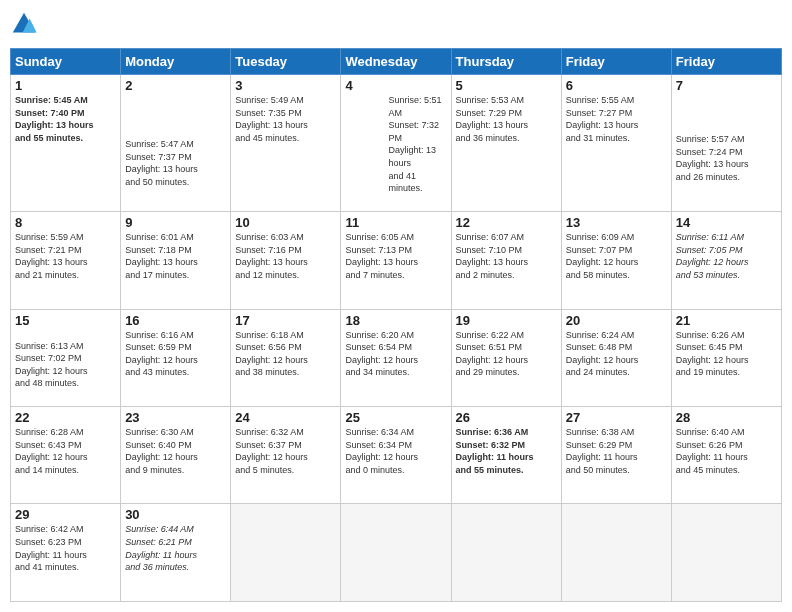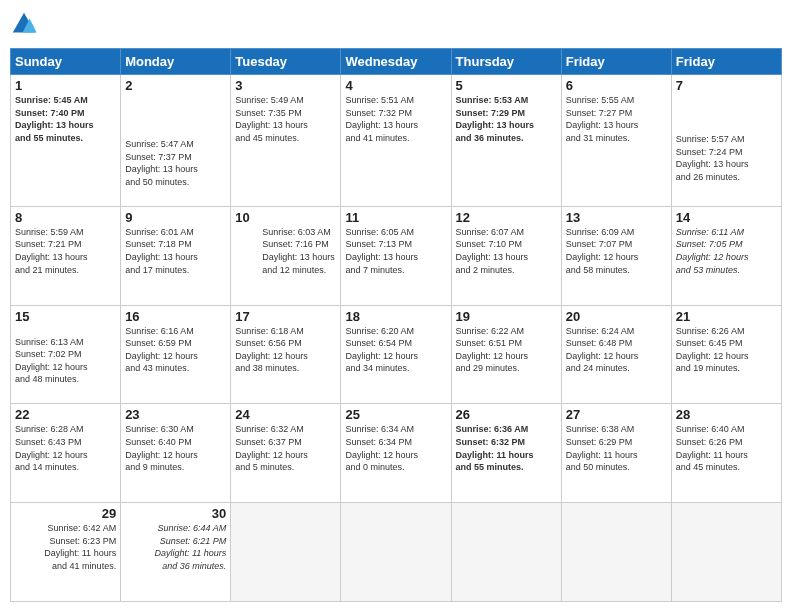--- a/index.html
+++ b/index.html
@@ -86,21 +86,20 @@
       display: block;
       margin-bottom: 1px;
     }
     .day-info {
       font-size: 9px;
       color: #333;
       line-height: 1.4;
     }
     .last-row td {
       height: 70px;
-      text-align: right;
     }
   </style>
 </head>
 <body>
 
 <div class="page">
   <div class="header">
     <div class="logo">
       <svg class="logo-icon" viewBox="0 0 40 40">
         <polygon points="20,4 36,32 4,32" fill="#1a6fba"></polygon>
@@ -147,28 +146,28 @@
           </td>
           <td>
             <span class="day-num">3</span>
             <div class="day-info" style="white-space: pre-line;">Sunrise: 5:49 AM
 Sunset: 7:35 PM
 Daylight: 13 hours
 and 45 minutes.</div>
           </td>
           <td>
             <span class="day-num">4</span>
-            <div class="day-info" style="white-space: pre-line;">Sunrise: 5:51 AM
+            <div class="day-info" style="white-space: pre-line; margin-left: 43px;">Sunrise: 5:51 AM
 Sunset: 7:32 PM
 Daylight: 13 hours
 and 41 minutes.</div>
           </td>
           <td>
             <span class="day-num">5</span>
-            <div class="day-info" style="white-space: pre-line; font-weight: bold;">Sunrise: 5:53 AM
+            <div class="day-info" style="white-space: pre-line;">Sunrise: 5:53 AM
 Sunset: 7:29 PM
 Daylight: 13 hours
 and 36 minutes.</div>
           </td>
           <td>
             <span class="day-num">6</span>
             <div class="day-info" style="white-space: pre-line;">Sunrise: 5:55 AM
 Sunset: 7:27 PM
 Daylight: 13 hours
 and 31 minutes.</div>
@@ -191,21 +190,21 @@
           </td>
           <td>
             <span class="day-num">9</span>
             <div class="day-info" style="white-space: pre-line;">Sunrise: 6:01 AM
 Sunset: 7:18 PM
 Daylight: 13 hours
 and 17 minutes.</div>
           </td>
           <td>
             <span class="day-num">10</span>
-            <div class="day-info" style="white-space: pre-line; margin-left: 27px;">Sunrise: 6:03 AM
+            <div class="day-info" style="white-space: pre-line;">Sunrise: 6:03 AM
 Sunset: 7:16 PM
 Daylight: 13 hours
 and 12 minutes.</div>
           </td>
           <td>
             <span class="day-num">11</span>
             <div class="day-info" style="white-space: pre-line;">Sunrise: 6:05 AM
 Sunset: 7:13 PM
 Daylight: 13 hours
 and 7 minutes.</div>

